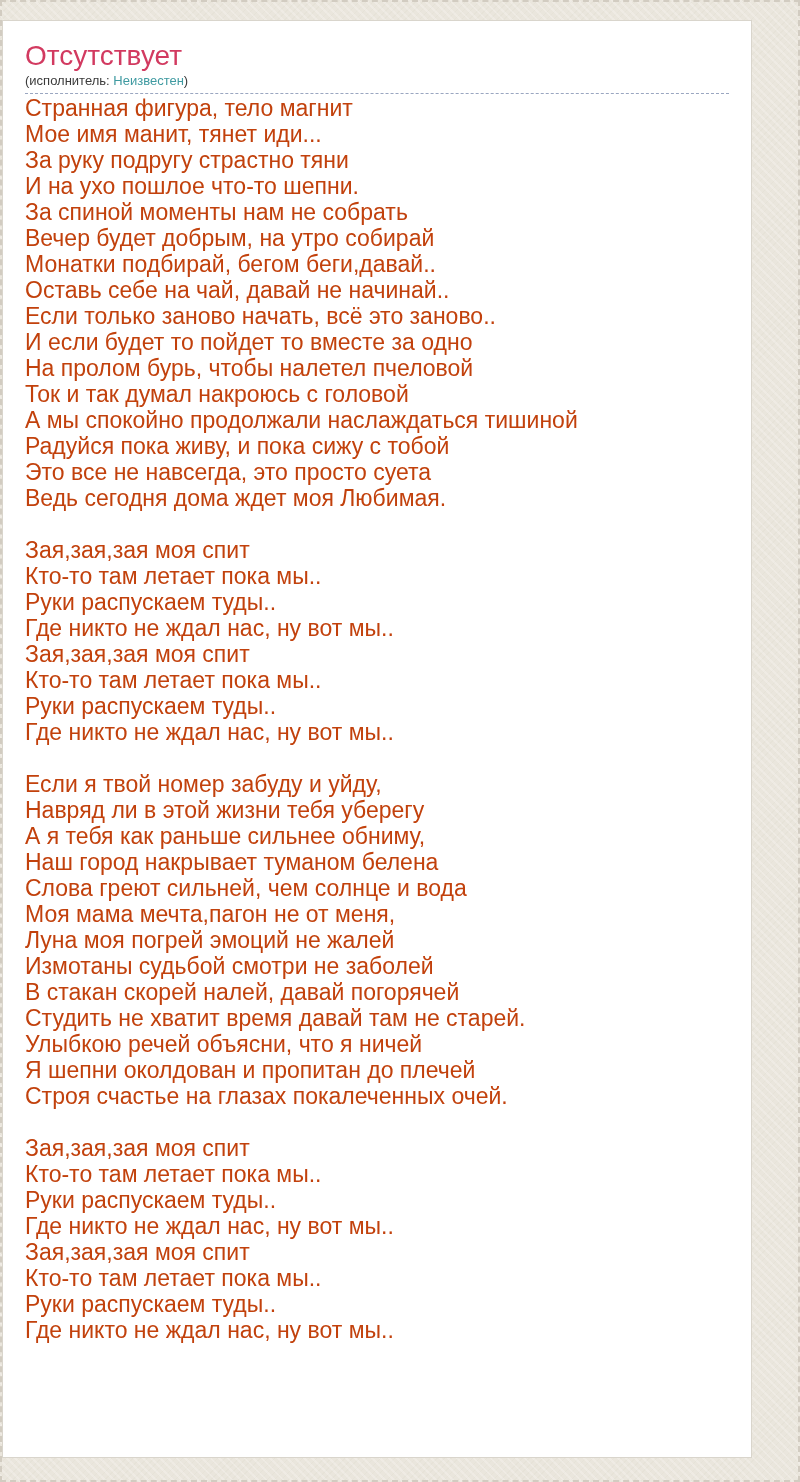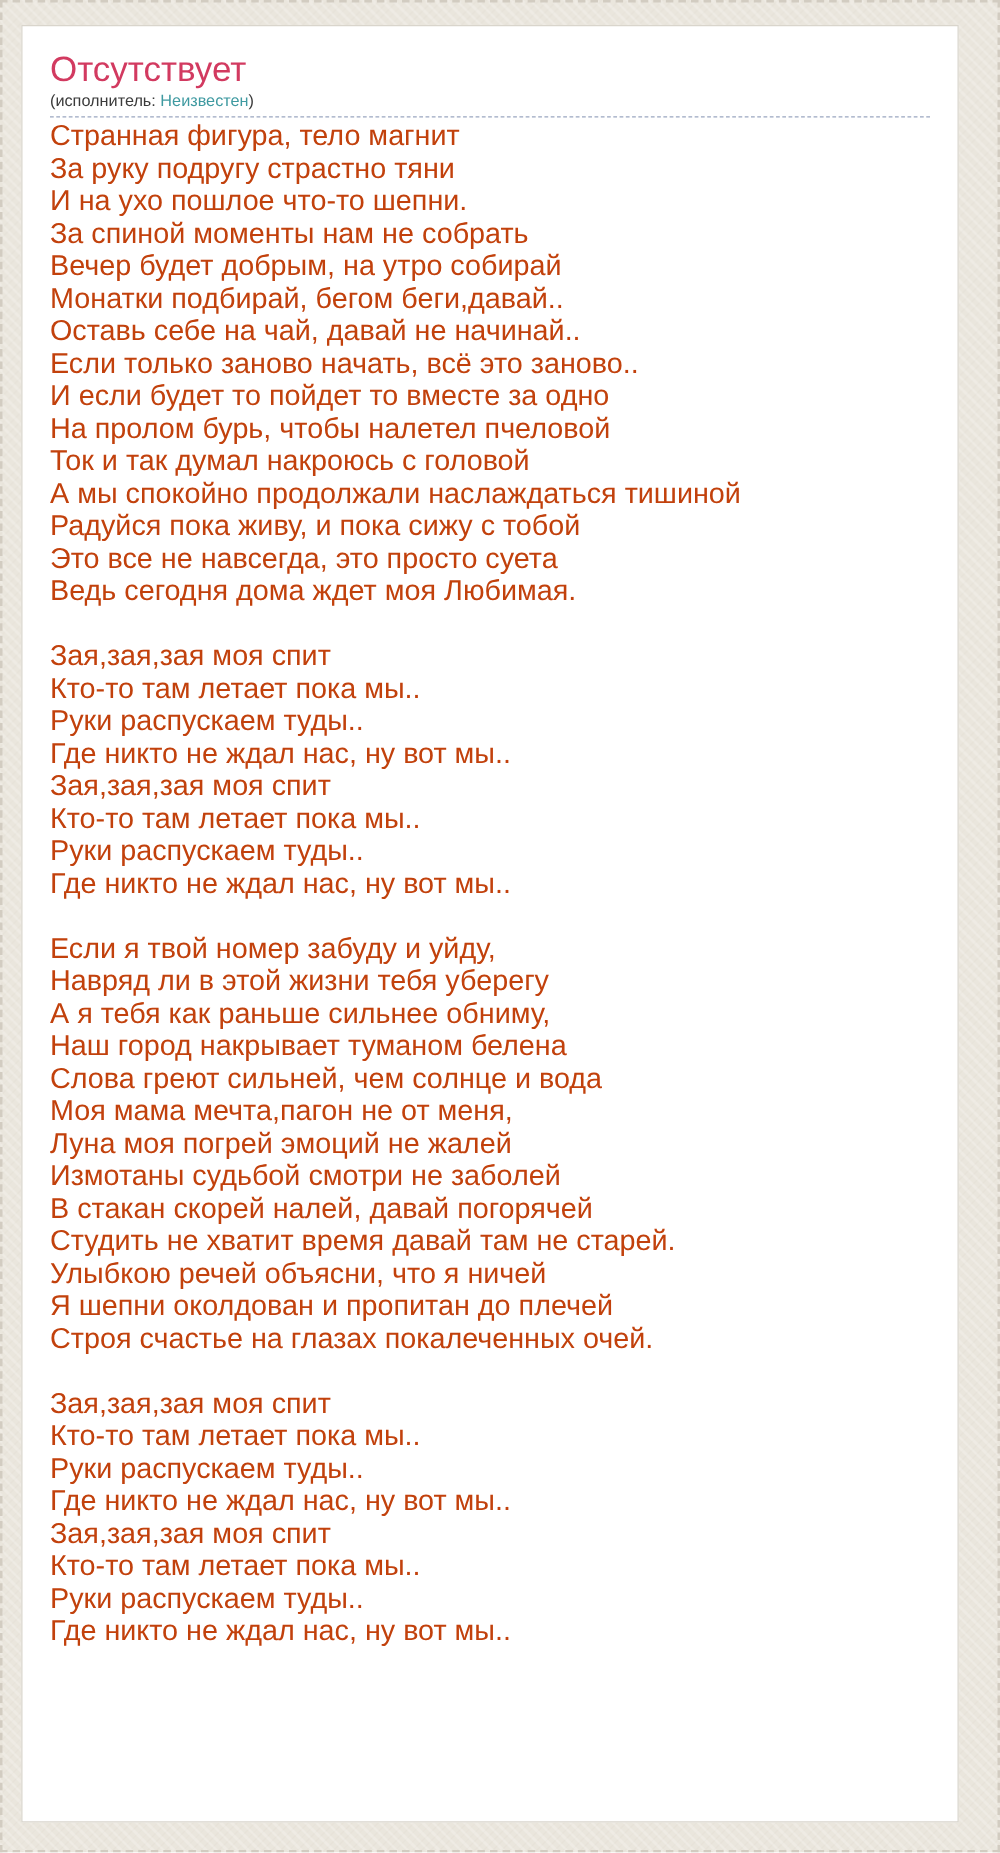--- a/index.html
+++ b/index.html
@@ -17,21 +17,21 @@
     height: 1482px;
     box-sizing: border-box;
     background-color: #eae6dd;
     background-image:
       repeating-linear-gradient(45deg, rgba(255,255,255,0.22) 0 2px, rgba(255,255,255,0) 2px 6px),
       repeating-linear-gradient(-45deg, rgba(201,193,180,0.10) 0 1px, rgba(201,193,180,0) 1px 5px);
     border: 2px dashed #d2ccc1;
   }
   .card {
     position: absolute;
-    left: 15px;
+    left: 0;
     top: 18px;
     width: 750px;
     height: 1438px;
     box-sizing: border-box;
     background: #ffffff;
     border: 1px solid #d9d5cc;
     padding: 20px 22px 0 22px;
   }
   h1.page-title {
     margin: 0;
@@ -68,20 +68,21 @@
 </head>
 <body>
 
 <div class="page">
   <div class="card">
     <h1 class="page-title">Отсутствует</h1>
     <div class="artist-line"><span>(исполнитель: </span><a class="artist-link" href="#">Неизвестен</a><span>)</span></div>
     <div class="lyrics">
         <div class="stanza">
           <div class="lyric-line">Странная фигура, тело магнит</div>
+          <div class="lyric-line">Мое имя манит, тянет иди...</div>
           <div class="lyric-line">За руку подругу страстно тяни</div>
           <div class="lyric-line">И на ухо пошлое что-то шепни.</div>
           <div class="lyric-line">За спиной моменты нам не собрать</div>
           <div class="lyric-line">Вечер будет добрым, на утро собирай</div>
           <div class="lyric-line">Монатки подбирай, бегом беги,давай..</div>
           <div class="lyric-line">Оставь себе на чай, давай не начинай..</div>
           <div class="lyric-line">Если только заново начать, всё это заново..</div>
           <div class="lyric-line">И если будет то пойдет то вместе за одно</div>
           <div class="lyric-line">На пролом бурь, чтобы налетел пчеловой</div>
           <div class="lyric-line">Ток и так думал накроюсь с головой</div>

